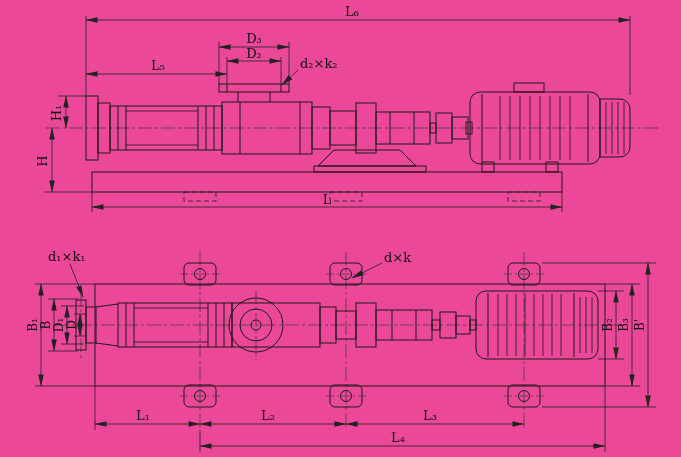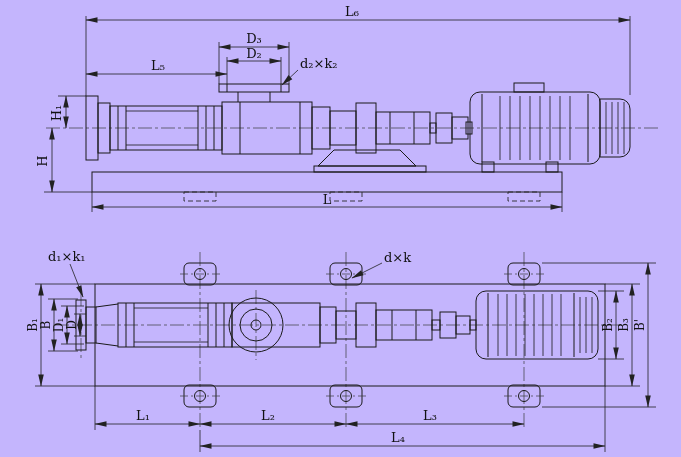--- a/index.html
+++ b/index.html
@@ -1,19 +1,19 @@
 <!DOCTYPE html>
 <html><head>
 <meta charset="utf-8">
 <style>
   html,body{margin:0;padding:0;background:#fff;}
   .sheet{
     position:relative;
     width:681px;height:457px;
-    background:#c4b5fd;
+    background:#ec4899;
     font-family:"DejaVu Serif","DejaVu Sans",serif;
     overflow:hidden;
   }
   svg{position:absolute;left:0;top:0;}
   .ln{stroke:#1a1a1a;stroke-width:1;fill:none;}
   .thin{stroke:#1a1a1a;stroke-width:0.8;fill:none;}
   .cl{stroke:#3a3a3a;stroke-width:0.7;fill:none;stroke-dasharray:14 3 3 3;}
   .clshort{stroke:#3a3a3a;stroke-width:0.7;fill:none;stroke-dasharray:8 3 2 3;}
   .hid{stroke:#2a2a2a;stroke-width:0.9;fill:none;stroke-dasharray:5 3;}
   .dim{stroke:#222;stroke-width:0.8;fill:none;}

